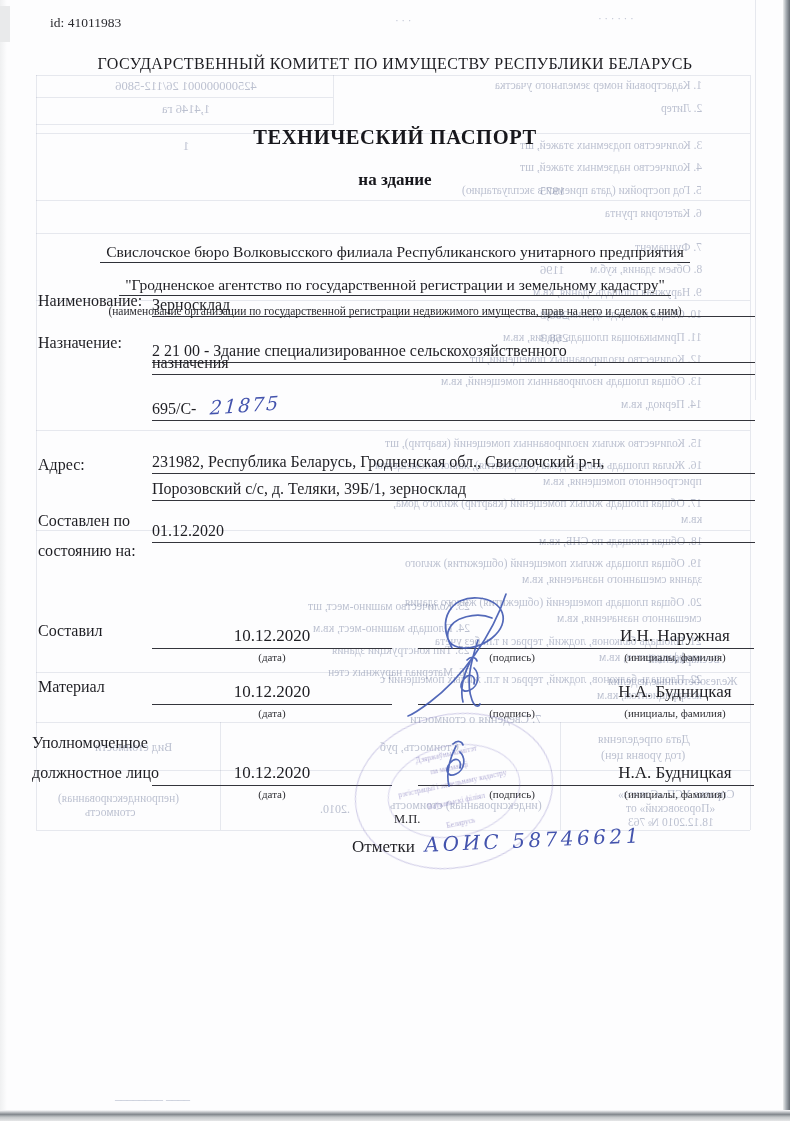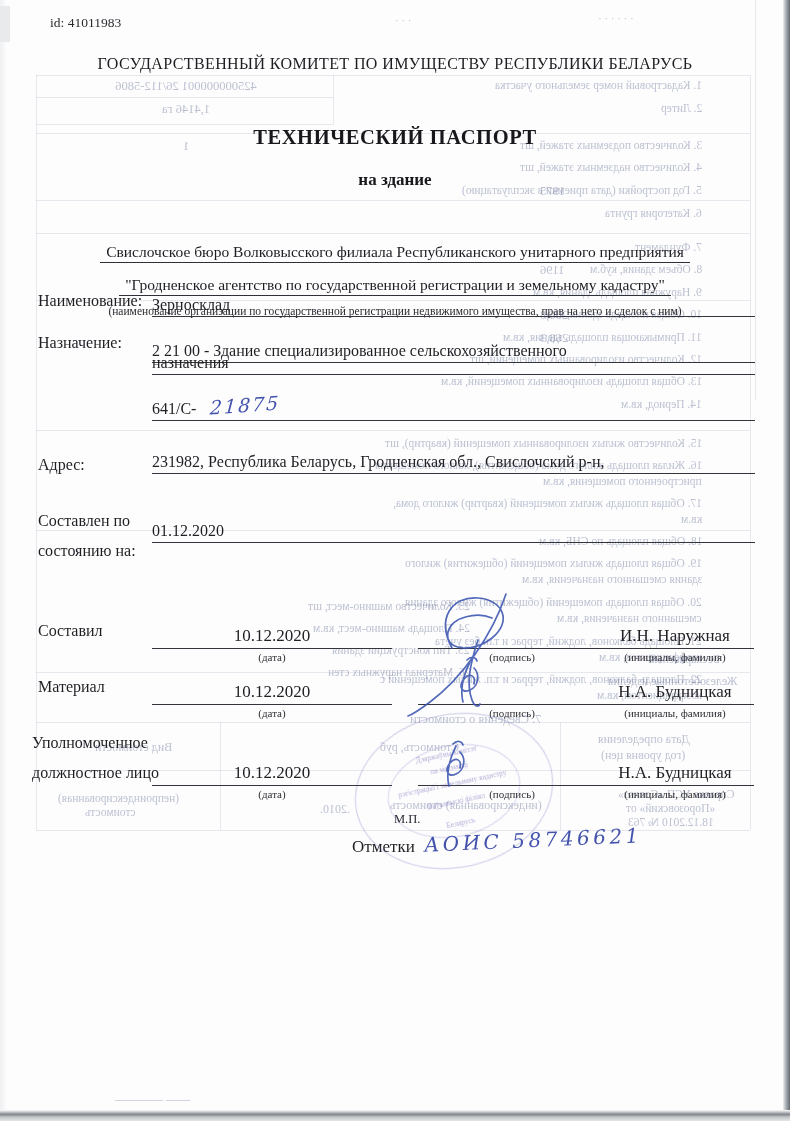--- a/index.html
+++ b/index.html
@@ -154,26 +154,27 @@
   <div class="fg org-caption">(наименование организации по государственной регистрации недвижимого имущества, прав на него и сделок с ним)</div>
 
   <div class="lbl" style="left:38px;top:292px;">Наименование:</div>
   <div class="cell" style="left:152px;top:288px;width:603px;height:26px;">Зерносклад</div>
 
   <div class="lbl" style="left:38px;top:334px;">Назначение:</div>
   <div class="cell" style="left:152px;top:336px;width:603px;height:24px;">2 21 00 - Здание специализированное сельскохозяйственного</div>
   <div class="cell" style="left:152px;top:348px;width:603px;height:24px;">назначения</div>
 
   <div class="cell" style="left:152px;top:390px;width:603px;height:28px;">
-    <span>641/С-</span>
+    <span>695/С-</span>
     <span class="ink inv-hand">21875</span>
   </div>
 
   <div class="lbl" style="left:38px;top:456px;">Адрес:</div>
   <div class="cell" style="left:152px;top:446px;width:603px;height:25px;">231982, Республика Беларусь, Гродненская обл., Свислочский р-н,</div>
+  <div class="cell" style="left:152px;top:473px;width:603px;height:25px;">Порозовский с/с, д. Теляки, 39Б/1, зерносклад</div>
 
   <div class="lbl wrap" style="left:38px;top:506px;width:128px;">Составлен по состоянию на:</div>
   <div class="cell" style="left:152px;top:512px;width:603px;height:28px;">01.12.2020</div>
 
   <div class="lbl" style="left:38px;top:622px;">Составил</div>
   <div class="cell center" style="left:152px;top:620px;width:240px;height:26px;font-size:17px;">10.12.2020</div>
   <div class="cell" style="left:418px;top:620px;width:188px;height:26px;"></div>
   <div class="cell center" style="left:596px;top:620px;width:158px;height:26px;font-size:17px;">И.Н. Наружная</div>
   <div class="cap" style="left:152px;top:651px;width:240px;">(дата)</div>
   <div class="cap" style="left:418px;top:651px;width:188px;">(подпись)</div>

